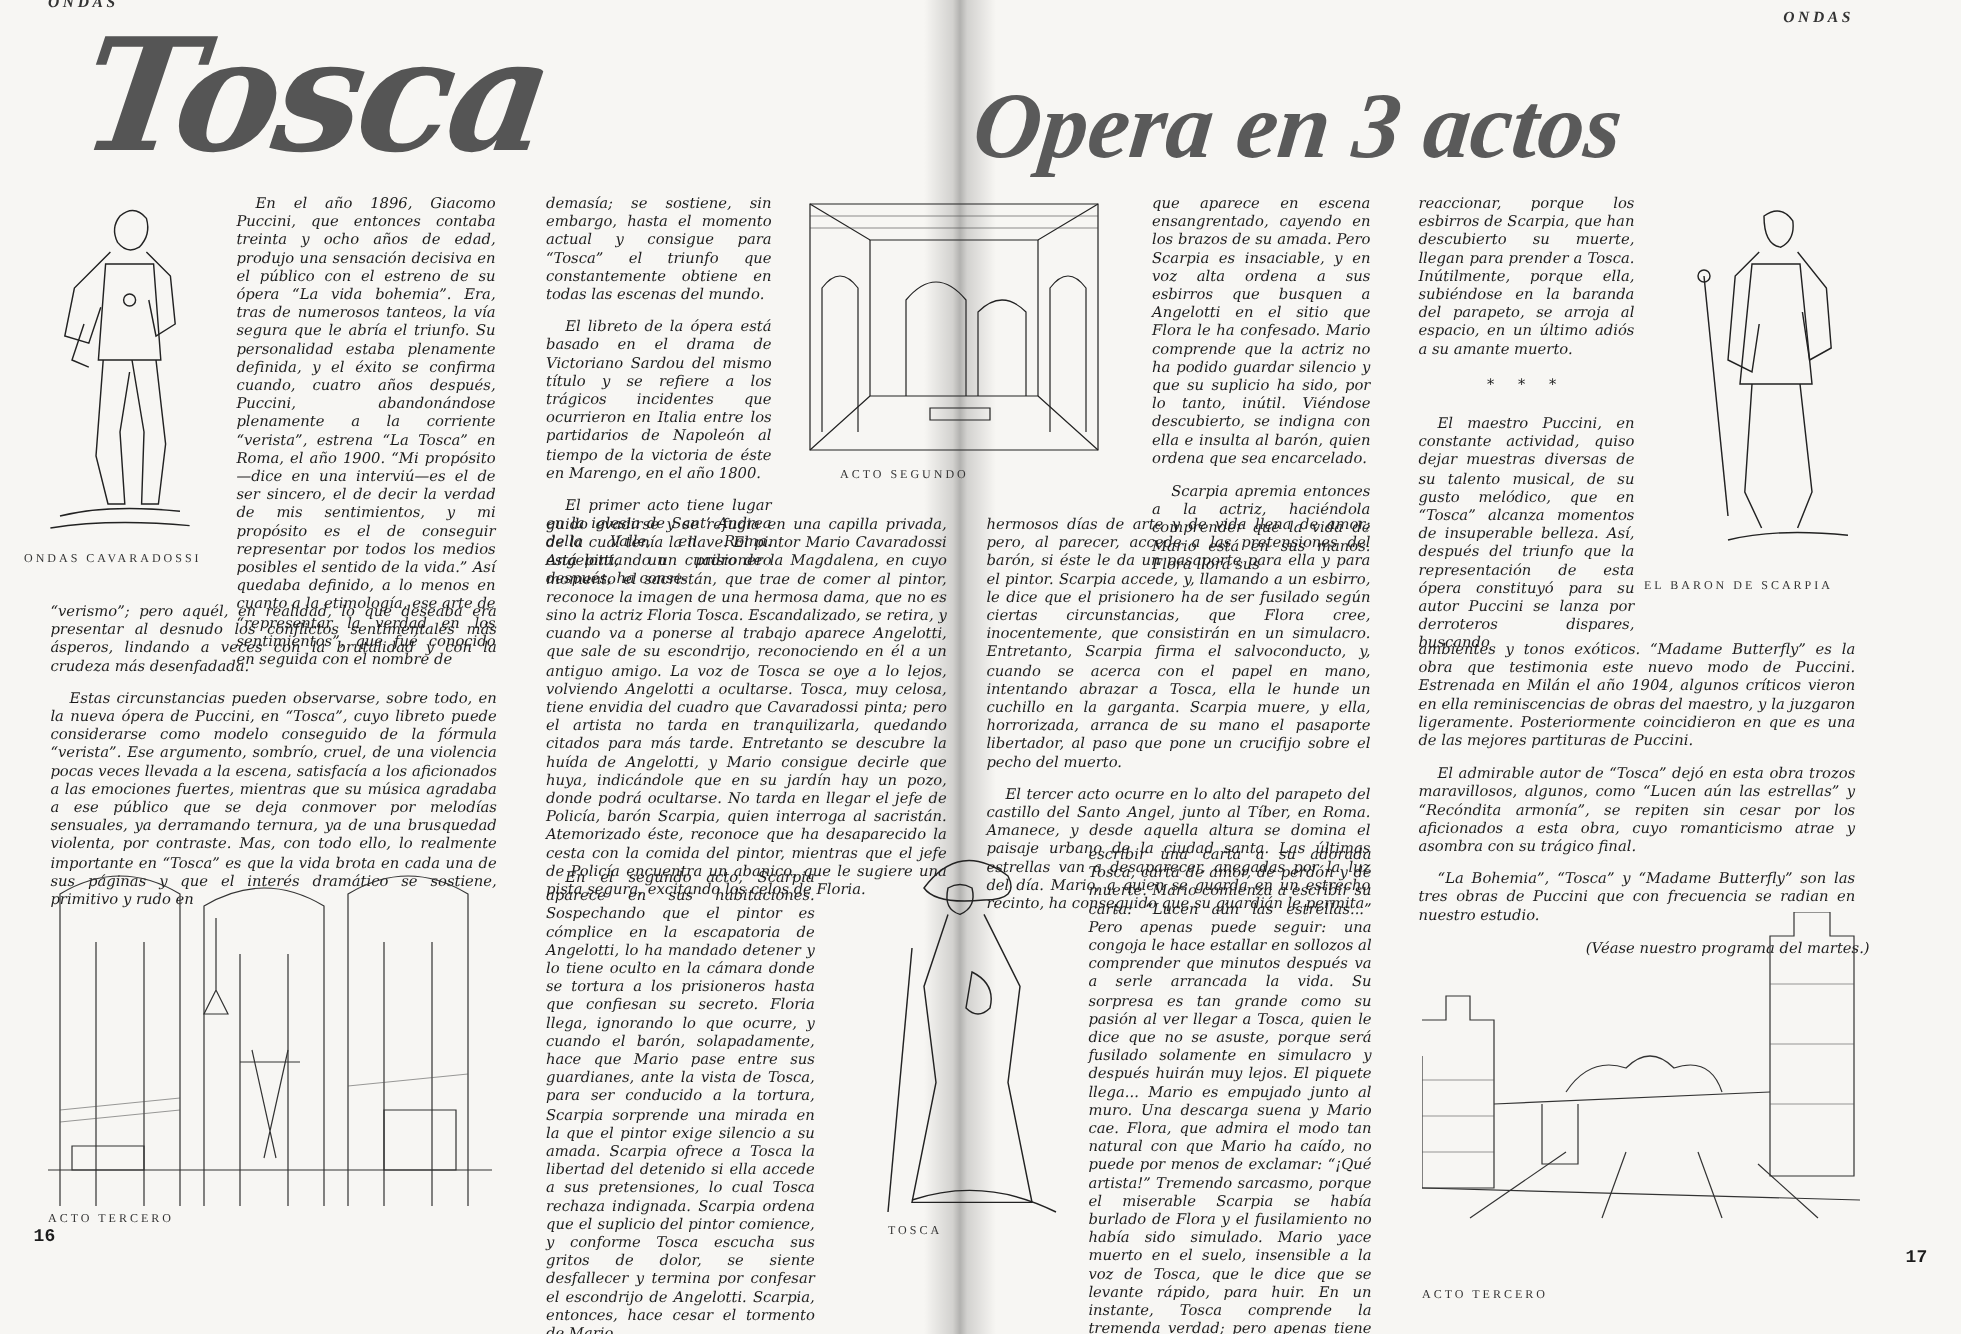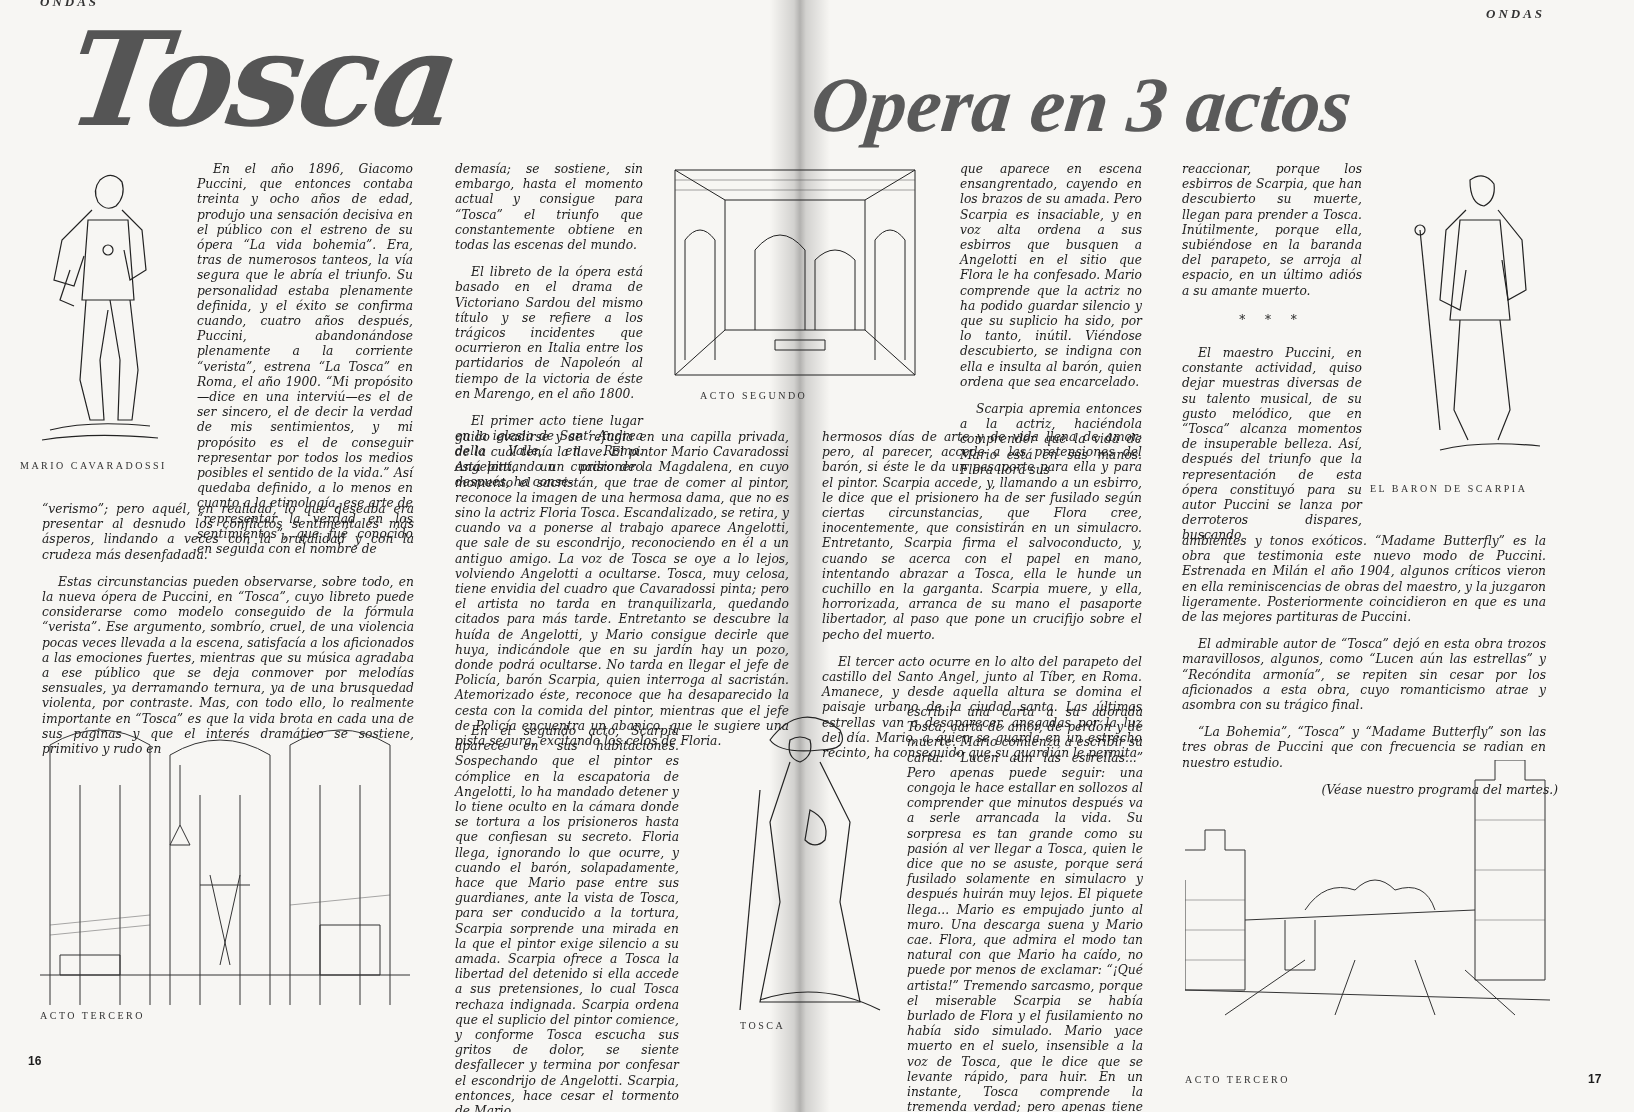--- a/index.html
+++ b/index.html
@@ -11,21 +11,21 @@
   .abs { position: absolute; }
   .running-head { font-family: "Liberation Serif", serif; font-style: italic; font-weight: bold; font-size: 13px; letter-spacing: 3px; color: #333; }
   .title-big { font-family: "DejaVu Serif", serif; font-style: italic; font-weight: bold; color: #555; letter-spacing: -4px; transform: skewX(-8deg); }
   .subtitle-big { font-family: "Liberation Serif", serif; font-style: italic; font-weight: bold; color: #5a5a5a; transform: skewX(-6deg); }
   .col { font-size: 12.3px; line-height: 15.2px; text-align: justify; hyphens: auto; }
   .col p { margin: 12px; text-indent: 16px; font-style: italic; }
   .col p.noindent { text-indent: 0; }
   .caption { font-family: "Liberation Serif", serif; font-size: 10px; letter-spacing: 2.5px; text-align: left; color: #333; }
   .illus { border: none; }
   .gutter { background: linear-gradient(90deg, rgba(0,0,0,0) 0%, rgba(0,0,0,0.15) 40%, rgba(0,0,0,0.28) 50%, rgba(0,0,0,0.15) 60%, rgba(0,0,0,0) 100%); }
-  .pagenum { font-family: Liberation Sans, sans-serif; font-size: 12px; font-weight: bold; margin-top: 32px; }
+  .pagenum { font-family: Liberation Mono, monospace; font-size: 15px; font-weight: bold; }
   .stars { text-align: center; font-size: 12px; letter-spacing: 8px; }
   .sign { font-style: italic; font-size: 12.3px; text-align: right; }
 </style>
 </head>
 <body>
 
 <div class="abs running-head" style="left:40px; top:-6px;">ONDAS</div>
 <div class="abs running-head" style="left:1486px; top:6px;">ONDAS</div>
 
 <div class="abs gutter" style="left:770px; top:0; width:60px; height:1112px;"></div>
@@ -42,21 +42,21 @@
       <path d="M58 60 l40 0 l6 80 l-52 0z"></path>
       <path d="M56 140 l-6 80 l10 40 l14 0 l-4 -60 l8 -50"></path>
       <path d="M100 140 l8 70 l-6 50 l-14 0 l2 -60 l-10 -60"></path>
       <path d="M20 270 q40 -10 100 -4"></path>
       <path d="M12 280 q50 -8 116 -2"></path>
       <circle cx="78" cy="90" r="5"></circle>
       <path d="M40 110 l-10 30 l14 6"></path>
     </g>
   </svg>
 </div>
-<div class="abs caption" style="left:20px; top:460px; width:160px;">MARIO CAVARADOSSI</div>
+<div class="abs caption" style="left:20px; top:460px; width:160px;">ONDAS CAVARADOSSI</div>
 
 <div class="abs col" style="left:185px; top:150px; width:240px;">
   <p>En el año 1896, Giacomo Puccini, que entonces contaba treinta y ocho años de edad, produjo una sensación decisiva en el público con el estreno de su ópera “La vida bohemia”. Era, tras de numerosos tanteos, la vía segura que le abría el triunfo. Su personalidad estaba plenamente definida, y el éxito se confirma cuando, cuatro años después, Puccini, abandonándose plenamente a la corriente “verista”, estrena “La Tosca” en Roma, el año 1900. “Mi propósito—dice en una interviú—es el de ser sincero, el de decir la verdad de mis sentimientos, y mi propósito es el de conseguir representar por todos los medios posibles el sentido de la vida.” Así quedaba definido, a lo menos en cuanto a la etimología, ese arte de “representar la verdad en los sentimientos”, que fué conocido en seguida con el nombre de</p>
 </div>
 
 <div class="abs col" style="left:30px; top:490px; width:396px;">
   <p class="noindent">“verismo”; pero aquél, en realidad, lo que deseaba era presentar al desnudo los conflictos sentimentales más ásperos, lindando a veces con la brutalidad y con la crudeza más desenfadada.</p>
   <p>Estas circunstancias pueden observarse, sobre todo, en la nueva ópera de Puccini, en “Tosca”, cuyo libreto puede considerarse como modelo conseguido de la fórmula “verista”. Ese argumento, sombrío, cruel, de una violencia pocas veces llevada a la escena, satisfacía a los aficionados a las emociones fuertes, mientras que su música agradaba a ese público que se deja conmover por melodías sensuales, ya derramando ternura, ya de una brusquedad violenta, por contraste. Mas, con todo ello, lo realmente importante en “Tosca” es que la vida brota en cada una de sus páginas y que el interés dramático se sostiene, primitivo y rudo en</p>
 </div>
 

